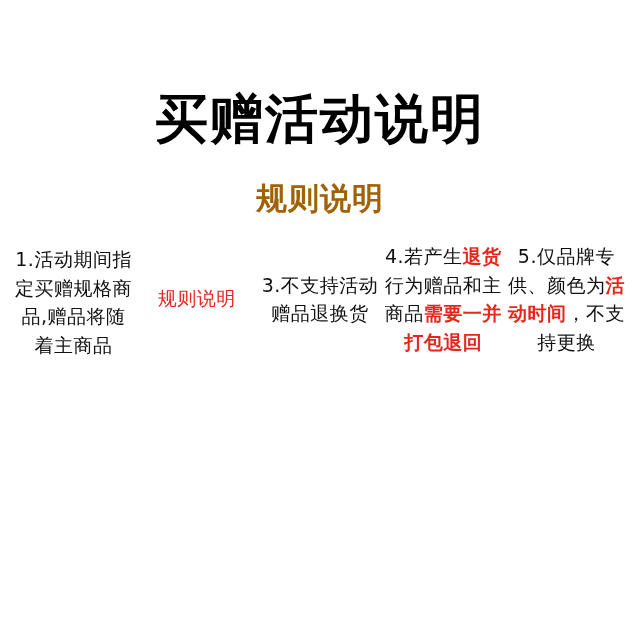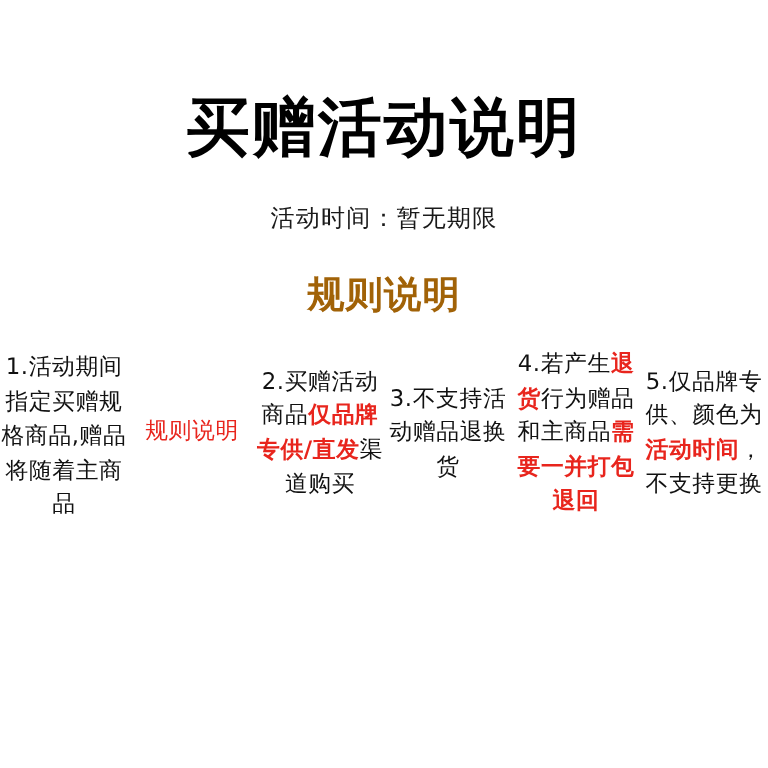--- a/index.html
+++ b/index.html
@@ -11,21 +11,21 @@
     height: 640px;
     background: #ffffff;
     font-family: "DejaVu Sans", "Liberation Sans", sans-serif;
     color: #111111;
     overflow: hidden;
   }
   .page {
     width: 640px;
     height: 640px;
     box-sizing: border-box;
-    padding: 0;
+    padding: 12px;
     position: relative;
     display: flex;
     flex-direction: column;
   }
   .main-title {
     margin-top: 78px;
     font-size: 53px;
     font-weight: 700;
     letter-spacing: 2px;
     line-height: 1.1;
@@ -84,38 +84,32 @@
     font-weight: 400;
   }
 </style>
 </head>
 <body>
 
 <div class="page">
 
   <div class="main-title">买赠活动说明</div>
 
-  <div class="subtitle">
-    <span>活动时间：</span><span>暂无期限</span>
-  </div>
 
   <div class="section-title">规则说明</div>
 
   <div class="rules">
 
     <div class="rule rule-1">
       <span>1.</span><span>活动期间指定买赠规格商品,赠品将随着主商品</span>
     </div>
     <div class="rule-1-line2">
       <span class="hl-plain">规则说明</span>
     </div>
 
-    <div class="rule">
-      <span>2.</span><span>买赠活动商品</span><span class="hl">仅品牌专供/直发</span><span>渠道购买</span>
-    </div>
 
     <div class="rule">
       <span>3.</span><span>不支持活动赠品退换货</span>
     </div>
 
     <div class="rule">
       <span>4.</span><span>若产生</span><span class="hl">退货</span><span>行为赠品和主商品</span><span class="hl">需要一并打包退回</span>
     </div>
 
     <div class="rule">

